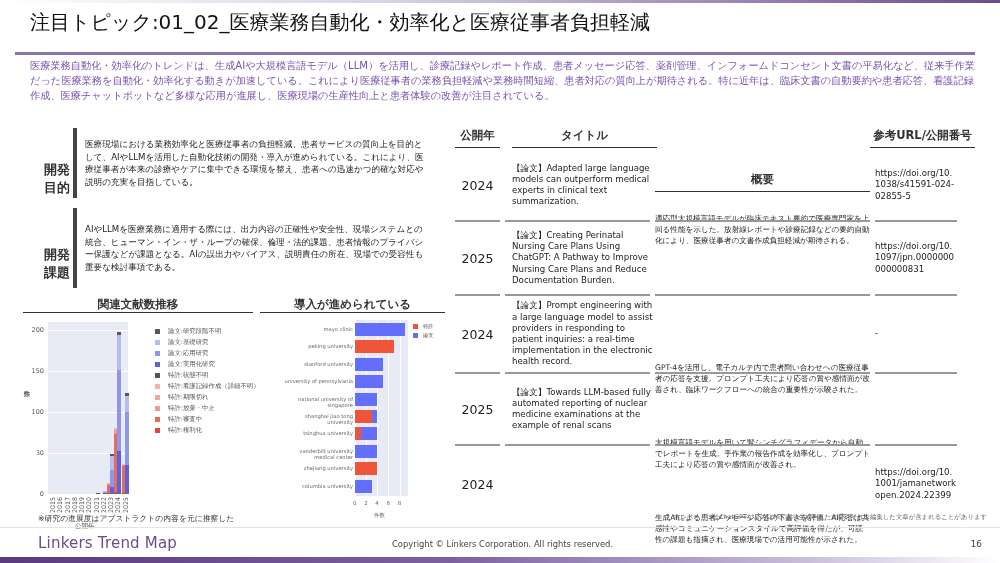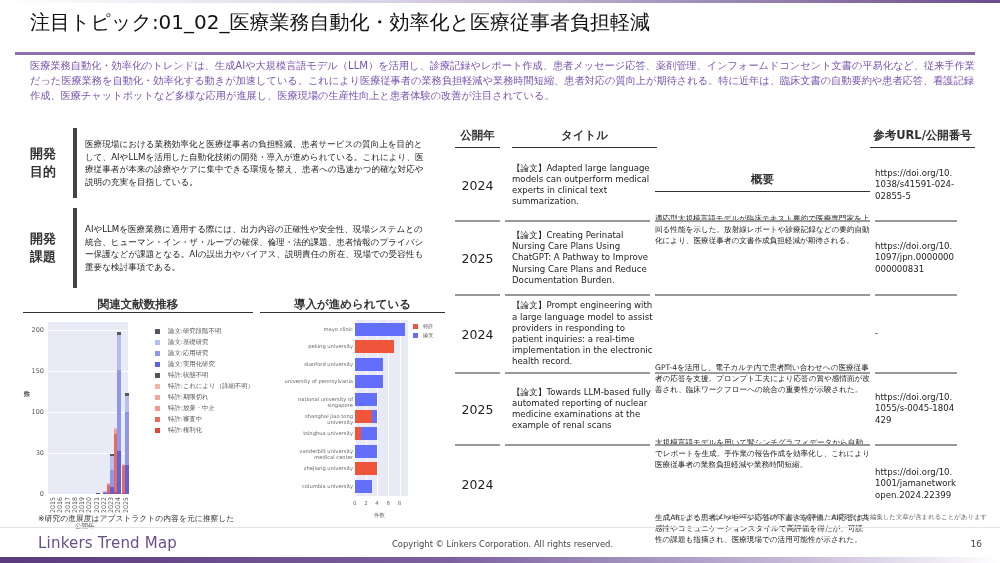--- a/index.html
+++ b/index.html
@@ -12,21 +12,21 @@
   .header { position: absolute; left: 30px; top: 8px; width: 945px; }
   .subtitle { font-size: 12px; font-weight: bold; color: #222; letter-spacing: 0.1px; }
   .title { font-size: 20px; color: #111; margin-top: 2px; line-height: 24px; }
   .title-rule { position: absolute; left: 15px; top: 52px; width: 960px; height: 3px; background: #8b72ad; }
 
   .summary { position: absolute; left: 30px; top: 58px; width: 945px; font-size: 10.2px; line-height: 15px; color: #7a52b0; }
 
   .dev-block { position: absolute; left: 30px; width: 410px; }
   .dev-block.purpose { top: 128px; height: 70px; }
   .dev-block.issue { top: 208px; height: 80px; }
-  .dev-label { position: absolute; left: 0; top: 0; width: 40px; height: 100%; display: flex; align-items: center; justify-content: flex-start;
+  .dev-label { position: absolute; left: 0; top: 16px; width: 40px; height: 100%; display: flex; align-items: center; justify-content: flex-end;
     font-size: 13px; font-weight: bold; color: #333; text-align: center; line-height: 18px; }
   .dev-bar { position: absolute; left: 43px; top: 0; width: 4px; height: 100%; background: #444; }
   .dev-text { position: absolute; left: 55px; top: 0; height: 100%; width: 340px; display: flex; align-items: center;
     font-size: 8.6px; line-height: 12.5px; color: #222; }
 
   .chart-head { position: absolute; top: 297px; height: 16px; font-size: 11.5px; font-weight: bold; color: #333; text-align: center;
     border-bottom: 1.5px solid #333; }
   .chart-head.trend { left: 23px; width: 230px; }
   .chart-head.org { left: 260px; width: 185px; }
 
@@ -218,21 +218,21 @@
     <div class="legend-item">
       <span class="legend-swatch" style="background: rgb(90, 99, 221);"></span>
       <span>論文:実用化研究</span>
     </div>
     <div class="legend-item">
       <span class="legend-swatch" style="background: rgb(85, 85, 85);"></span>
       <span>特許:状態不明</span>
     </div>
     <div class="legend-item">
       <span class="legend-swatch" style="background: rgb(244, 180, 168);"></span>
-      <span>特許:これにより（詳細不明）</span>
+      <span>特許:看護記録作成（詳細不明）</span>
     </div>
     <div class="legend-item">
       <span class="legend-swatch" style="background: rgb(243, 168, 154);"></span>
       <span>特許:期限切れ</span>
     </div>
     <div class="legend-item">
       <span class="legend-swatch" style="background: rgb(240, 154, 138);"></span>
       <span>特許:放棄・中止</span>
     </div>
     <div class="legend-item">
@@ -383,24 +383,21 @@
       <div class="row-sep" style="left: 420px; width: 82px; top: 76px;"></div>
     </div>
     <div class="tr" style="top: 246px; height: 70px;">
       <div class="td td-year col-year">
         <span>2025</span>
       </div>
       <div class="td td-title col-title">
         <span>【論文】Towards LLM-based fully automated reporting of nuclear medicine examinations at the example of renal scans</span>
       </div>
       <div class="td td-summary col-summary">
-        <span>大規模言語モデルを用いて腎シンチグラフィデータから自動でレポートを生成。手作業の報告作成を効率化し、これにより医療従事者の業務負担軽減や業務時間短縮。</span>
-      </div>
-      <div class="td td-url col-url">
-        <span>https://doi.org/10.1055/s-0045-1804429</span>
+        <span>大規模言語モデルを用いて腎シンチグラフィデータから自動でレポートを生成。手作業の報告作成を効率化し、プロンプト工夫により応答の質や感情面が改善され。</span>
       </div>
       <div class="row-sep" style="left: 0px; width: 45px; top: 70px;"></div>
       <div class="row-sep" style="left: 50px; width: 145px; top: 70px;"></div>
       <div class="row-sep" style="left: 200px; width: 215px; top: 70px;"></div>
       <div class="row-sep" style="left: 420px; width: 82px; top: 70px;"></div>
     </div>
     <div class="tr" style="top: 318px; height: 76px;">
       <div class="td td-year col-year">
         <span>2024</span>
       </div>

